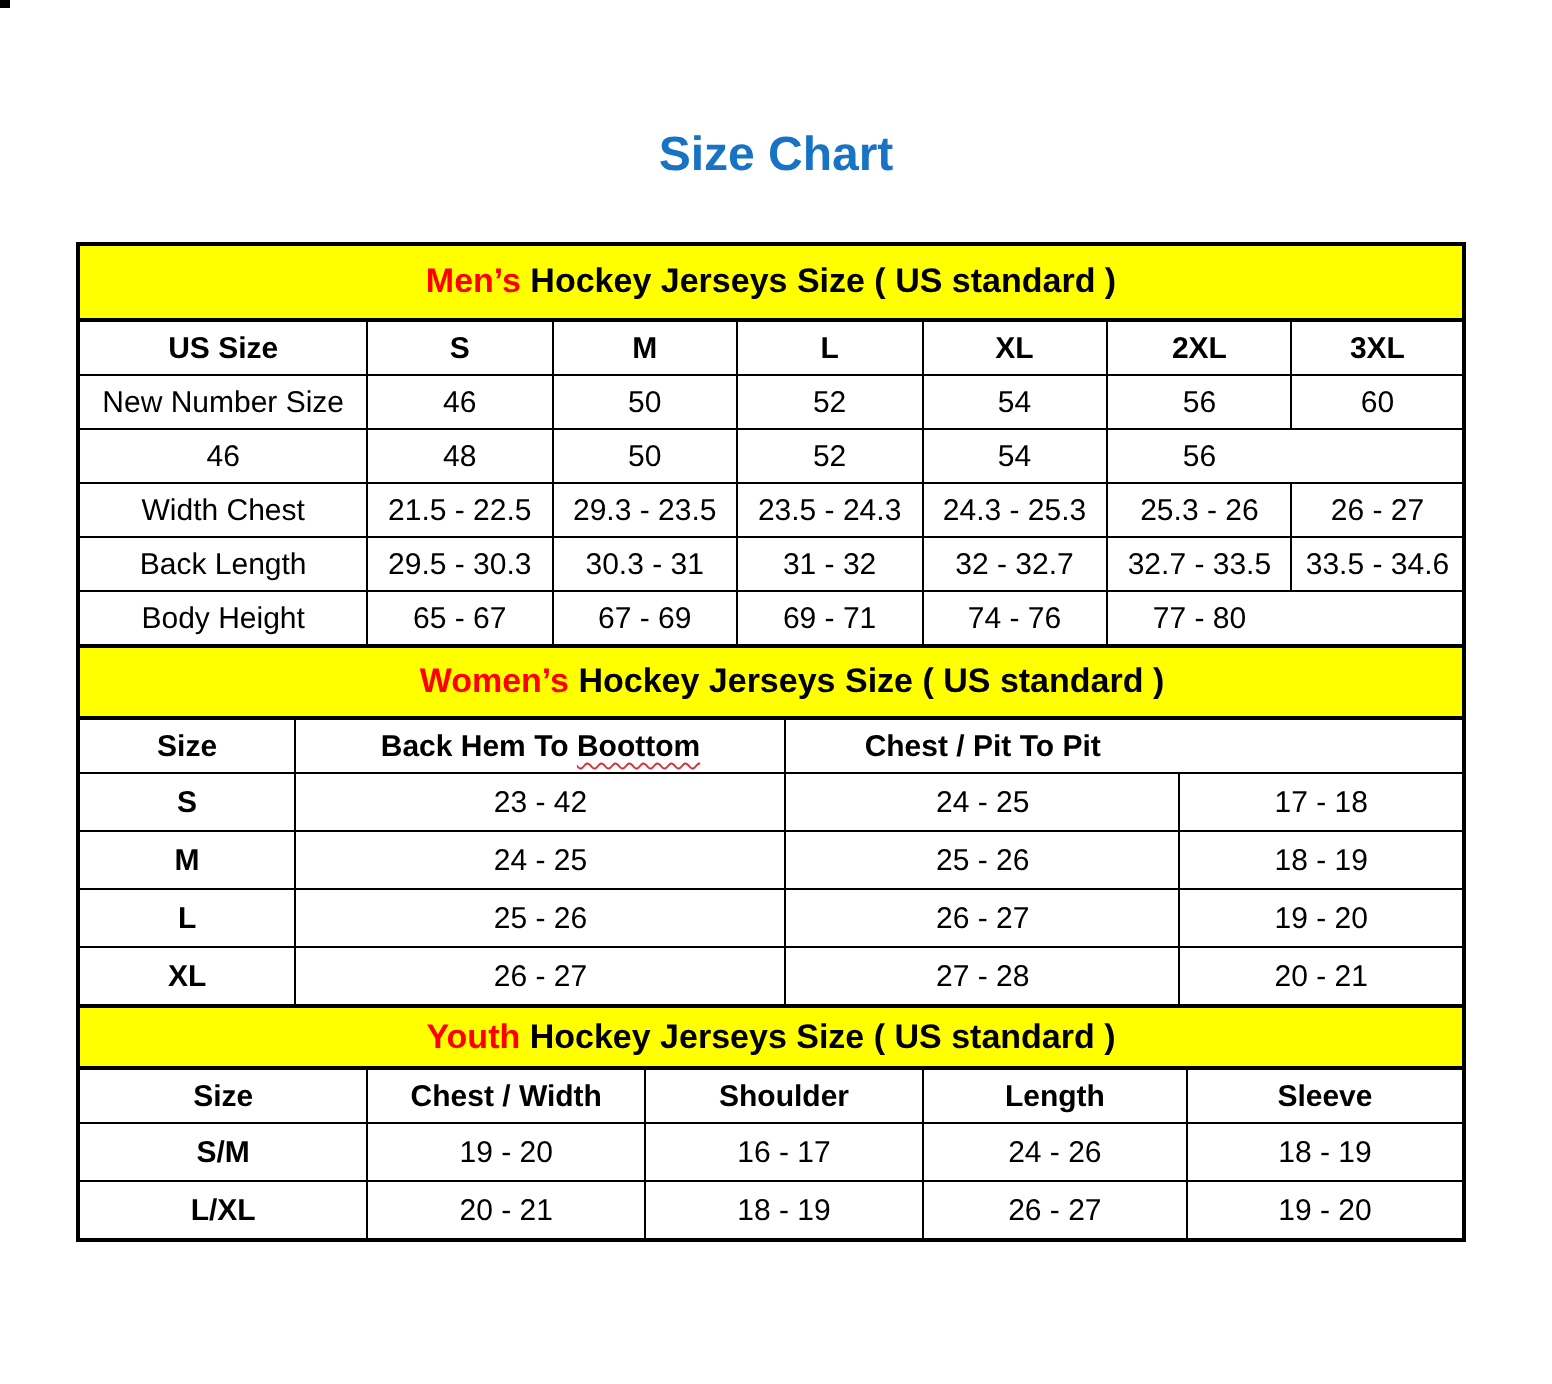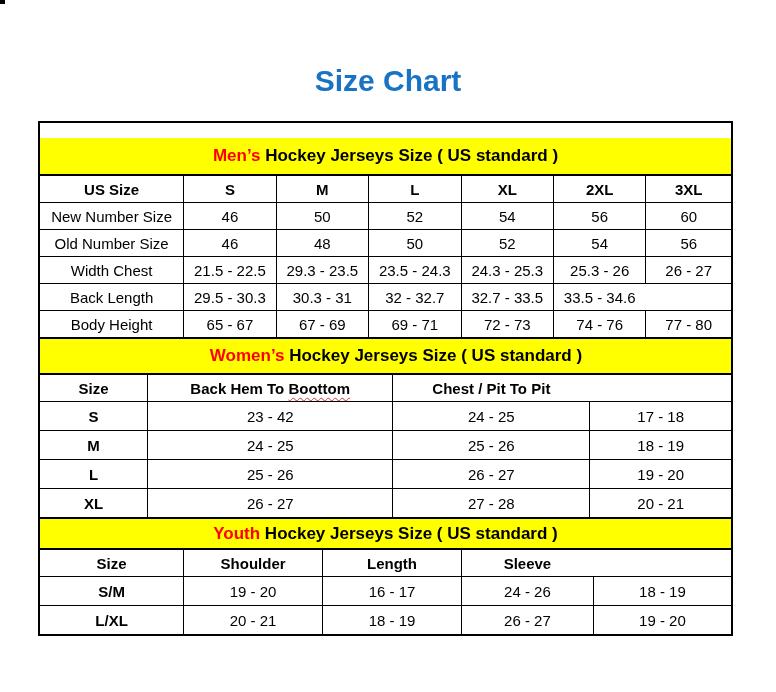--- a/index.html
+++ b/index.html
@@ -4,33 +4,33 @@
 <style>
   html,body{margin:0;padding:0;}
   body{
     width:776px;height:692px;background:#ffffff;position:relative;overflow:hidden;
     font-family:"Liberation Sans",sans-serif;color:#000;
     -webkit-font-smoothing:antialiased;
   }
   .corner-artifact{position:absolute;left:0;top:0;width:5px;height:4px;background:#000;}
   .title{
     position:absolute;top:64px;left:0;width:100%;text-align:center;
-    font-size:30px;font-weight:700;color:#1873C4;
+    font-size:24px;font-weight:700;color:#1873C4;
   }
   .chart{
     position:absolute;left:38px;top:121px;width:695px;
     border:2px solid #000;box-sizing:border-box;background:#fff;
   }
   .band{
     background:#FFFF00;text-align:center;font-weight:700;font-size:17px;
     border-bottom:2px solid #000;
   }
   .band.bt{border-top:2px solid #000;}
   .band .hl{color:#FF0000;}
-  .b1{height:36px;line-height:36px;margin-top:15px;}
+  .b1{height:36px;line-height:36px;}
   .b2{height:34px;line-height:34px;padding-left:21px;}
   .b3{height:29px;line-height:29px;}
   .row{display:grid;}
   .row + .row{border-top:1.5px solid #000;}
   .c{
     display:flex;align-items:center;justify-content:center;
     box-sizing:border-box;font-size:15px;text-align:center;
   }
   .c + .c{border-left:1.5px solid #000;}
   .hrow .c{font-weight:700;}
@@ -75,21 +75,20 @@
     <div class="c">New Number Size</div>
     <div class="c">46</div>
     <div class="c">50</div>
     <div class="c">52</div>
     <div class="c">54</div>
     <div class="c">56</div>
     <div class="c">60</div>
   </div>
 
   <div class="row g-m h26">
-    <div class="c">Old Number Size</div>
     <div class="c">46</div>
     <div class="c">48</div>
     <div class="c">50</div>
     <div class="c">52</div>
     <div class="c">54</div>
     <div class="c">56</div>
   </div>
 
   <div class="row g-m h26">
     <div class="c">Width Chest</div>
@@ -98,31 +97,31 @@
     <div class="c">23.5 - 24.3</div>
     <div class="c">24.3 - 25.3</div>
     <div class="c">25.3 - 26</div>
     <div class="c">26 - 27</div>
   </div>
 
   <div class="row g-m h26">
     <div class="c">Back Length</div>
     <div class="c">29.5 - 30.3</div>
     <div class="c">30.3 - 31</div>
+    <div class="c">31 - 32</div>
     <div class="c">32 - 32.7</div>
     <div class="c">32.7 - 33.5</div>
     <div class="c">33.5 - 34.6</div>
   </div>
 
   <div class="row g-m h26">
     <div class="c">Body Height</div>
     <div class="c">65 - 67</div>
     <div class="c">67 - 69</div>
     <div class="c">69 - 71</div>
-    <div class="c">72 - 73</div>
     <div class="c">74 - 76</div>
     <div class="c">77 - 80</div>
   </div>
 
   <div class="band bt b2">
     <span class="hl">Women’s</span><span> Hockey Jerseys Size ( US standard )</span>
   </div>
 
   <div class="row hrow g-w h26">
     <div class="c">Size</div>
@@ -159,20 +158,21 @@
     <div class="c">27 - 28</div>
     <div class="c">20 - 21</div>
   </div>
 
   <div class="band bt b3">
     <span class="hl">Youth</span><span> Hockey Jerseys Size ( US standard )</span>
   </div>
 
   <div class="row hrow g-y h26">
     <div class="c">Size</div>
+    <div class="c">Chest / Width</div>
     <div class="c">Shoulder</div>
     <div class="c">Length</div>
     <div class="c">Sleeve</div>
   </div>
 
   <div class="row g-y h28">
     <div class="c bold">S/M</div>
     <div class="c">19 - 20</div>
     <div class="c">16 - 17</div>
     <div class="c">24 - 26</div>

